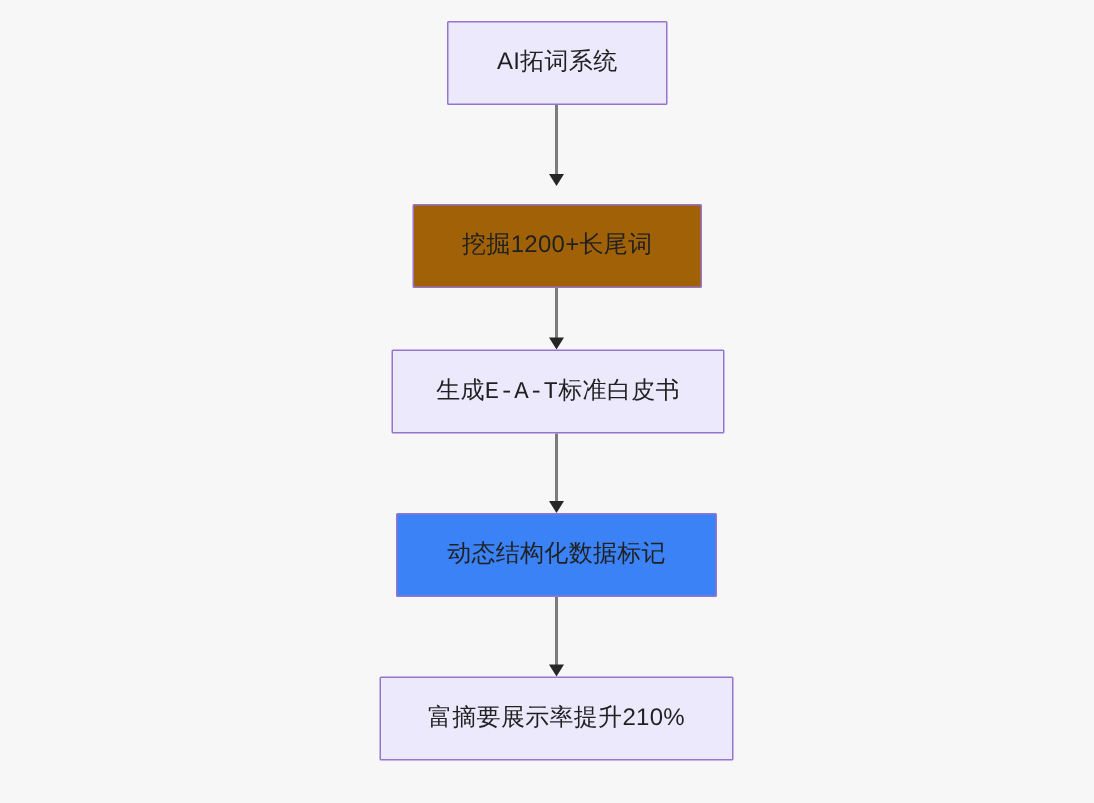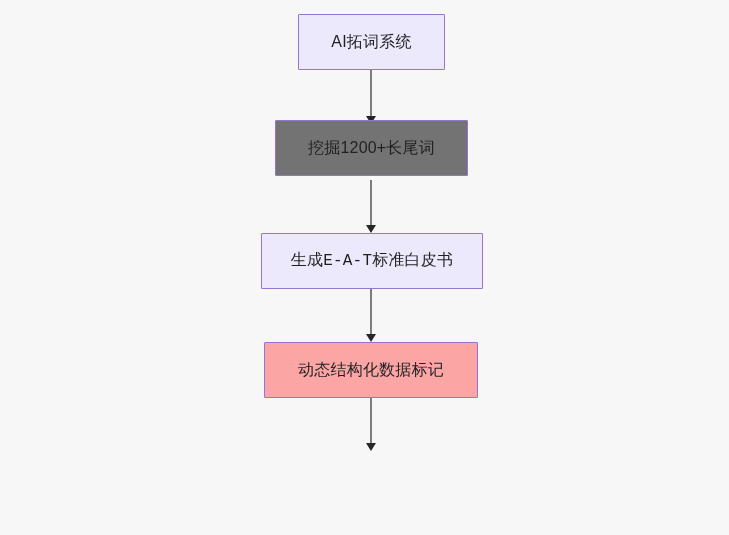--- a/index.html
+++ b/index.html
@@ -83,23 +83,26 @@
     <div class="edge-arrow" style="top: 45px; border-top-color: rgb(38, 38, 38);"></div>
   </div>
   <div class="edge" id="edge-3" style="left: 371px; top: 398px;">
     <div class="edge-line" style="height: 46px; background: rgb(124, 124, 124);"></div>
     <div class="edge-arrow" style="top: 45px; border-top-color: rgb(38, 38, 38);"></div>
   </div>
 
   <div class="node" id="node-0" style="left: 298px; top: 14px; width: 147px; height: 56px; background: rgb(236, 233, 253); border-color: rgb(149, 117, 205); color: rgb(31, 32, 32);">
     <span class="node-label">AI拓词系统</span>
   </div>
-  <div class="node" id="node-1" style="left: 275px; top: 120px; width: 193px; height: 56px; background: #737373; border-color: rgb(149, 117, 205); color: rgb(31, 32, 32);">
+  <div class="node" id="node-1" style="left: 275px; top: 136px; width: 193px; height: 56px; background: #a16207; border-color: rgb(149, 117, 205); color: rgb(31, 32, 32);">
     <span class="node-label">挖掘1200+长尾词</span>
   </div>
   <div class="node" id="node-2" style="left: 261px; top: 233px; width: 222px; height: 56px; background: rgb(236, 233, 253); border-color: rgb(149, 117, 205); color: rgb(31, 32, 32); font-family: Liberation Mono, monospace;">
     <span class="node-label">生成E-A-T标准白皮书</span>
   </div>
-  <div class="node" id="node-3" style="left: 264px; top: 342px; width: 214px; height: 56px; background: #fca5a5; border-color: rgb(149, 117, 205); color: rgb(31, 32, 32);">
+  <div class="node" id="node-3" style="left: 264px; top: 342px; width: 214px; height: 56px; background: #3b82f6; border-color: rgb(149, 117, 205); color: rgb(31, 32, 32);">
     <span class="node-label">动态结构化数据标记</span>
+  </div>
+  <div class="node" id="node-4" style="left: 253px; top: 451px; width: 236px; height: 56px; background: rgb(236, 233, 253); border-color: rgb(149, 117, 205); color: rgb(31, 32, 32);">
+    <span class="node-label">富摘要展示率提升210%</span>
   </div>
 
 </div>
 
 </body></html>

